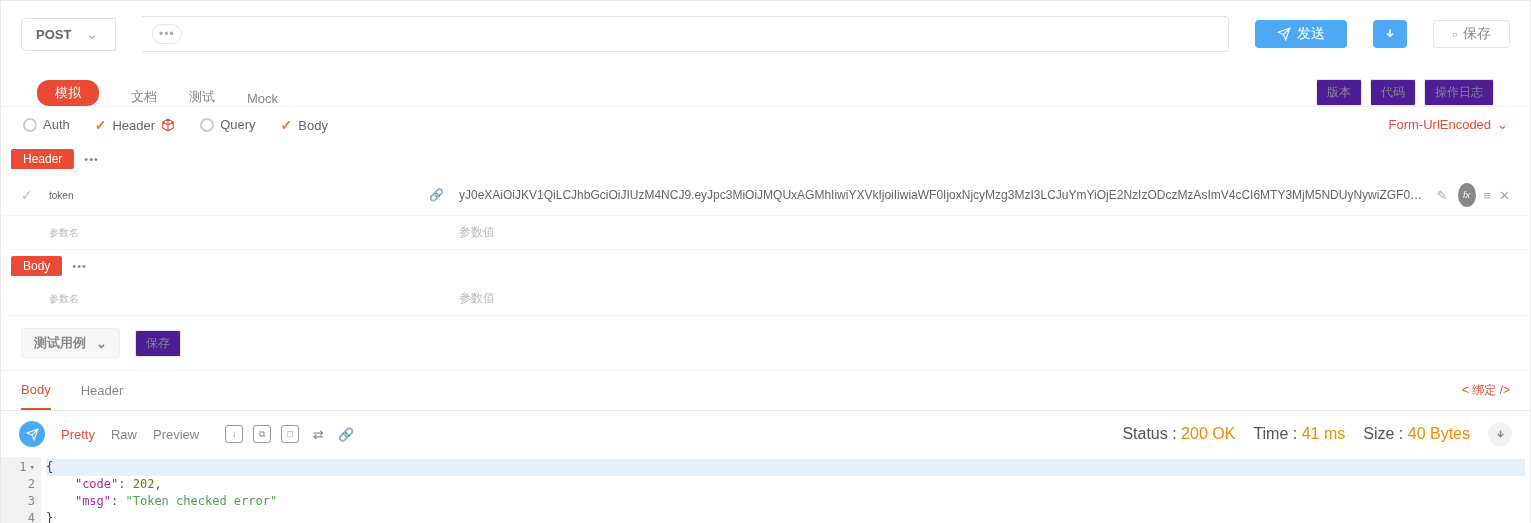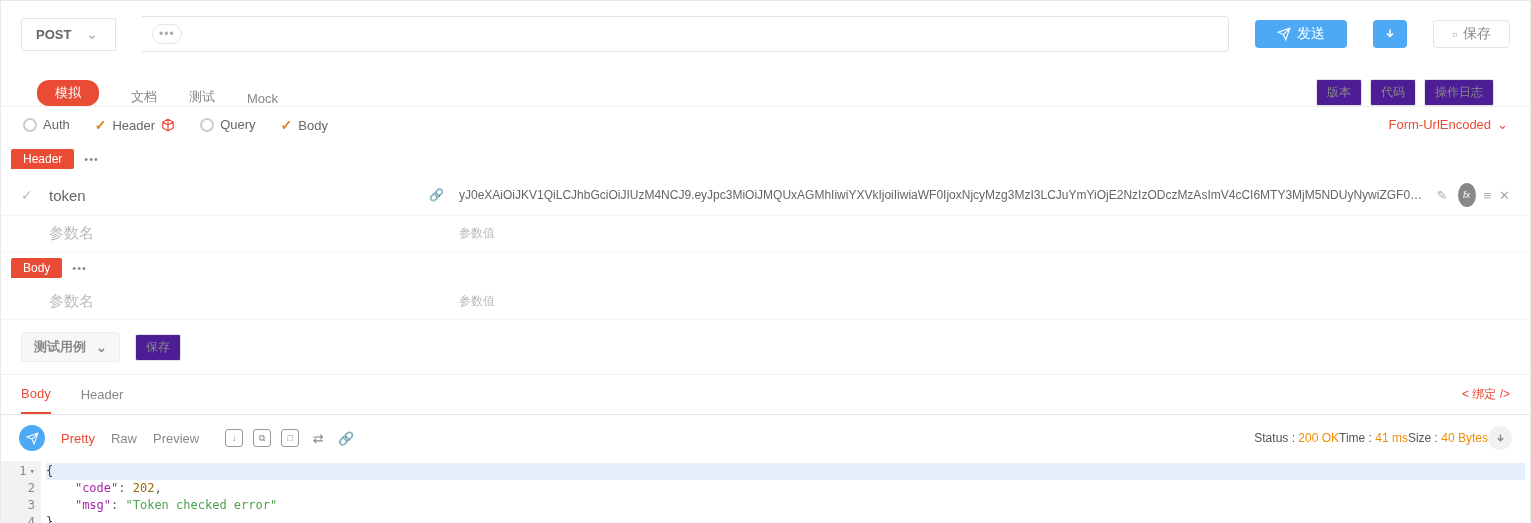--- a/index.html
+++ b/index.html
@@ -28,21 +28,21 @@
 .check-orange { color: #e67e22; font-weight: bold; font-size: 14px;}
 .cube-icon { display: inline-block; width: 14px; height: 14px;}
 .right-content-type { margin-left: auto; color: #e94b35; display: flex; align-items: center; gap: 6px; cursor:pointer;}
 
 .section-header { display: flex; align-items: center; padding: 6px 10px; gap: 10px;}
 .section-label { background: #e94b35; color: #fff; padding: 3px 12px; border-radius: 2px 2px 2px 0; font-size: 12px; }
 .three-dots { color: #888; cursor:pointer; letter-spacing: 1px; font-size:11px;}
 
 .param-row { display: flex; align-items: center; padding: 8px 20px; border-bottom: 1px solid #f7f7f7; gap: 10px;}
 .param-check { width: 18px; color: #bbb; font-size: 14px;}
-.param-name { width: 370px; color: #666; font-size: 15px; }
+.param-name { width: 370px; color: #666; font-size: 10px; }
 .param-name.placeholder { color: #bbb; }
 .param-link-icon { width: 20px; color: #aaa; font-size: 12px;}
 .param-value { flex: 1; color: #666; font-size: 12px; overflow: hidden; white-space: nowrap; text-overflow: ellipsis;}
 .param-value.placeholder { color: #bbb;}
 .param-actions { display: flex; gap: 8px; color: #aaa; align-items:center;}
 .fx-badge { background: #888; color: #fff; width: 18px; height: 24px; border-radius: 50%; font-size: 9px; display: flex; align-items:center; justify-content:center; font-style: italic;}
 
 .test-case-bar { display: flex; align-items: center; gap: 15px; padding: 12px 20px; border-bottom: 1px solid #f1f1f1;}
 .sel-box { display: flex; align-items: center; gap: 10px; background: #f7f7f7; border: 1px solid #eee; border-radius: 3px; padding: 5px 12px; color: #888; cursor:pointer;font-weight:bold;}
 
@@ -50,21 +50,21 @@
 .resp-tab { padding: 11px 0; margin-right: 30px; cursor: pointer; color: #888;}
 .resp-tab.active { color: #e94b35; border-bottom: 2px solid #e94b35;}
 .bind-link { margin-left: auto; color: #e94b35; font-size: 12px; cursor: pointer;}
 
 .response-toolbar { display: flex; align-items: center; padding: 10px 18px; gap: 16px;}
 .send-circle { width: 26px; height: 26px; background: #4ea9f5; border-radius: 50%; display:flex; align-items:center; justify-content:center; color:#fff;}
 .view-tab { color: #888; cursor: pointer; font-size: 13px;}
 .view-tab.active { color: #e94b35;}
 .tool-icons { display:flex; gap: 10px; color:#888; margin-left: 10px;}
 .tool-ico { width: 18px; height: 18px; border: 1.5px solid #999; border-radius: 3px; display:flex; align-items:center; justify-content:center; font-size:9px; cursor:pointer;}
-.status-info { margin-left: auto; display: flex; font-size: 12px; align-items:center;}
+.status-info { margin-left: auto; display: flex; gap: 18px; font-size: 16px; align-items:center;}
 .status-info .orange { color: #f08c00;}
 .dl-circle { width: 24px; height: 24px; background: #f1f1f1; border-radius: 50%; display:flex; align-items:center; justify-content:center; color:#888; cursor:pointer;}
 
 .code-area { display: flex; font-family: Consolas, monospace; font-size: 12px; background: #fff;}
 .gutter { background: #f2f2f2; color: #888; text-align: right; padding: 2px 6px 2px 4px; user-select: none; min-width: 40px;}
 .gutter-line { line-height: 17px; display:flex; align-items:center; justify-content:flex-end; gap:3px;}
 .fold { font-size: 9px; color:#888;}
 .code-body { flex:1; padding: 2px 5px;}
 .code-line { line-height: 17px; white-space: pre;}
 .code-line.hl { background: #e6f0fa;}

